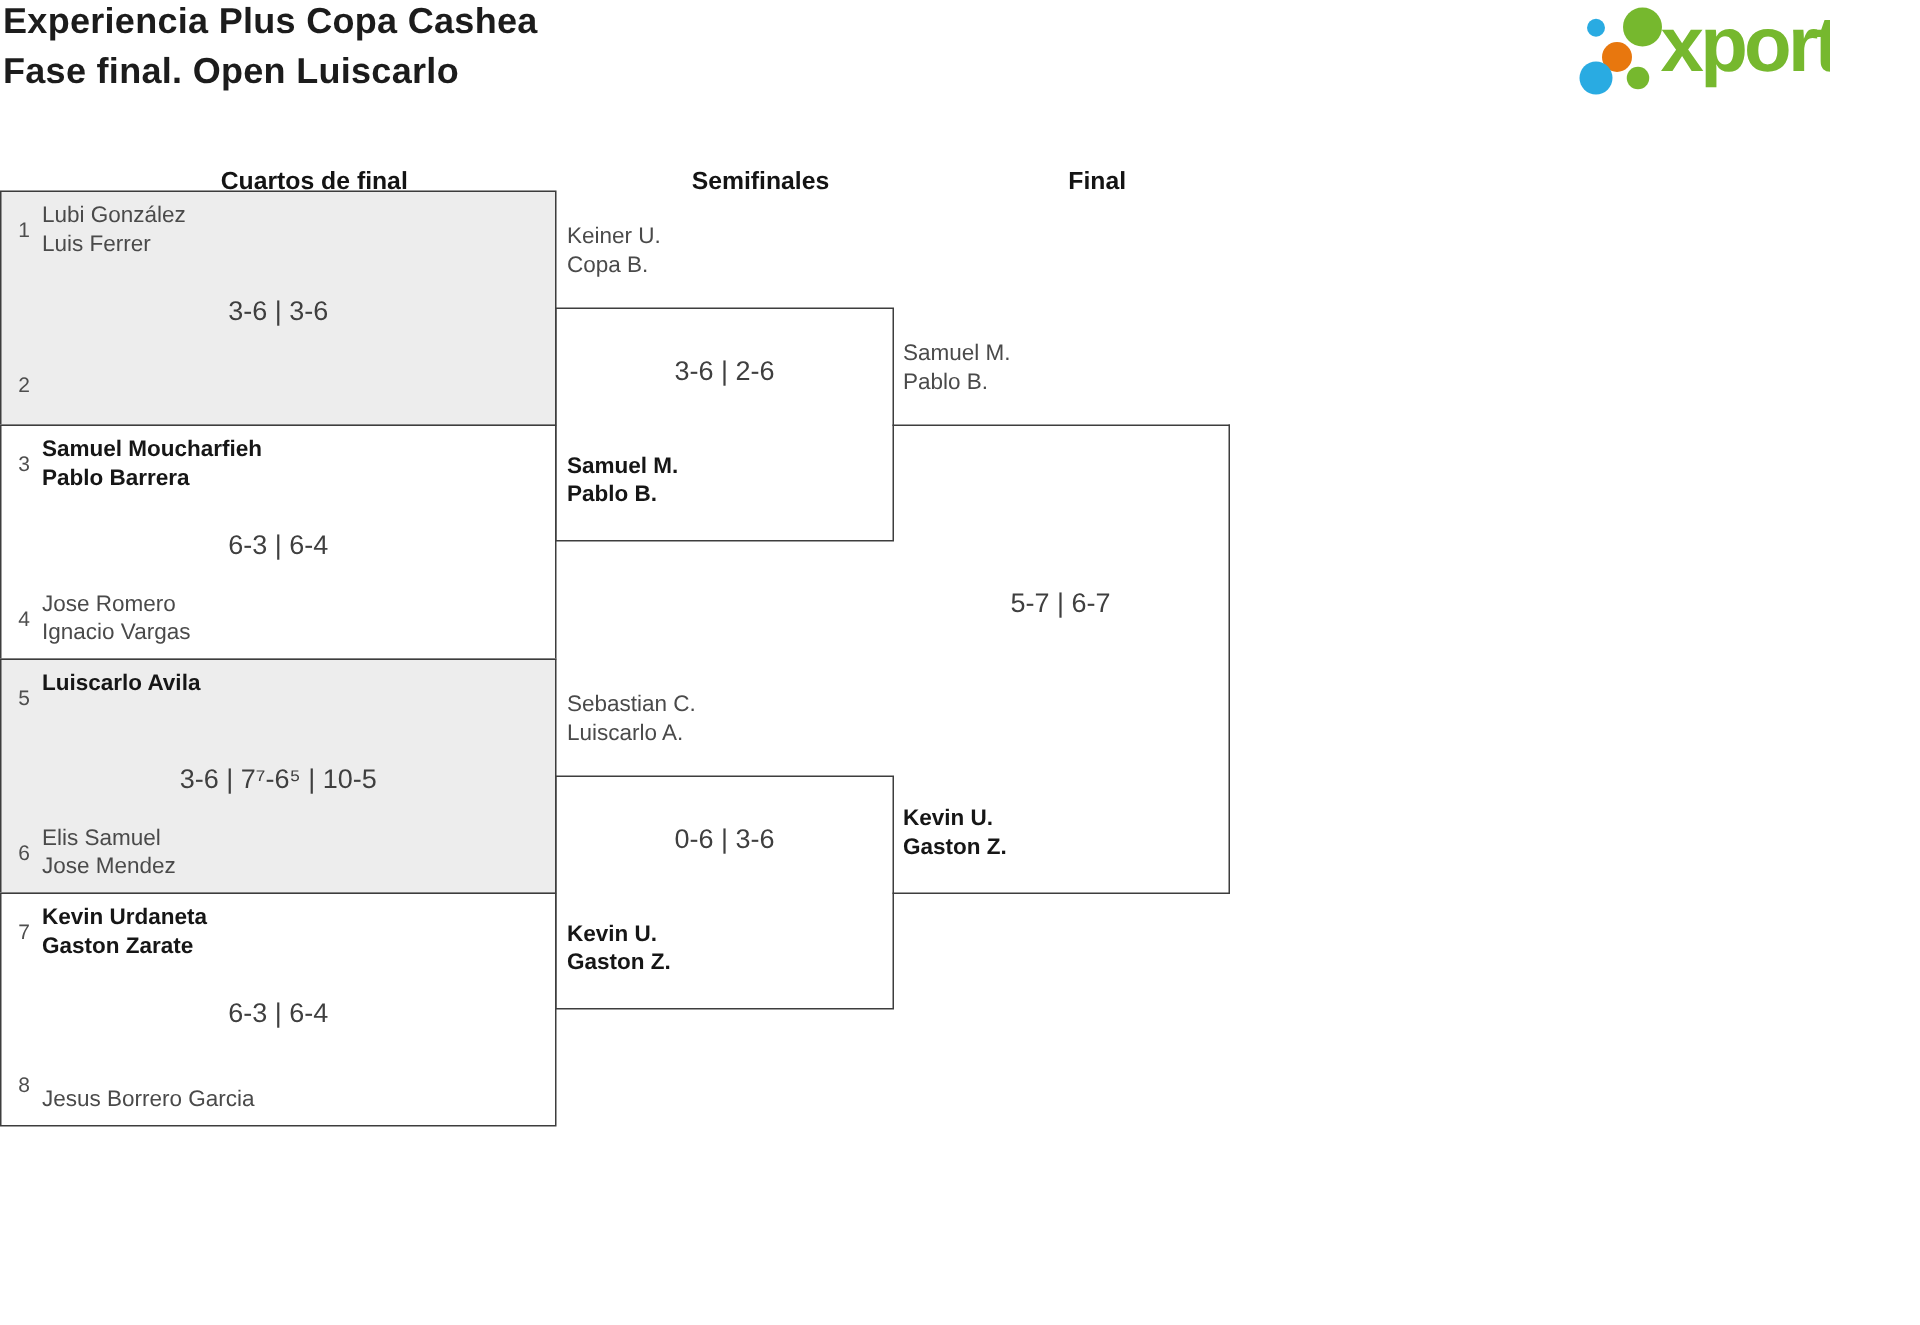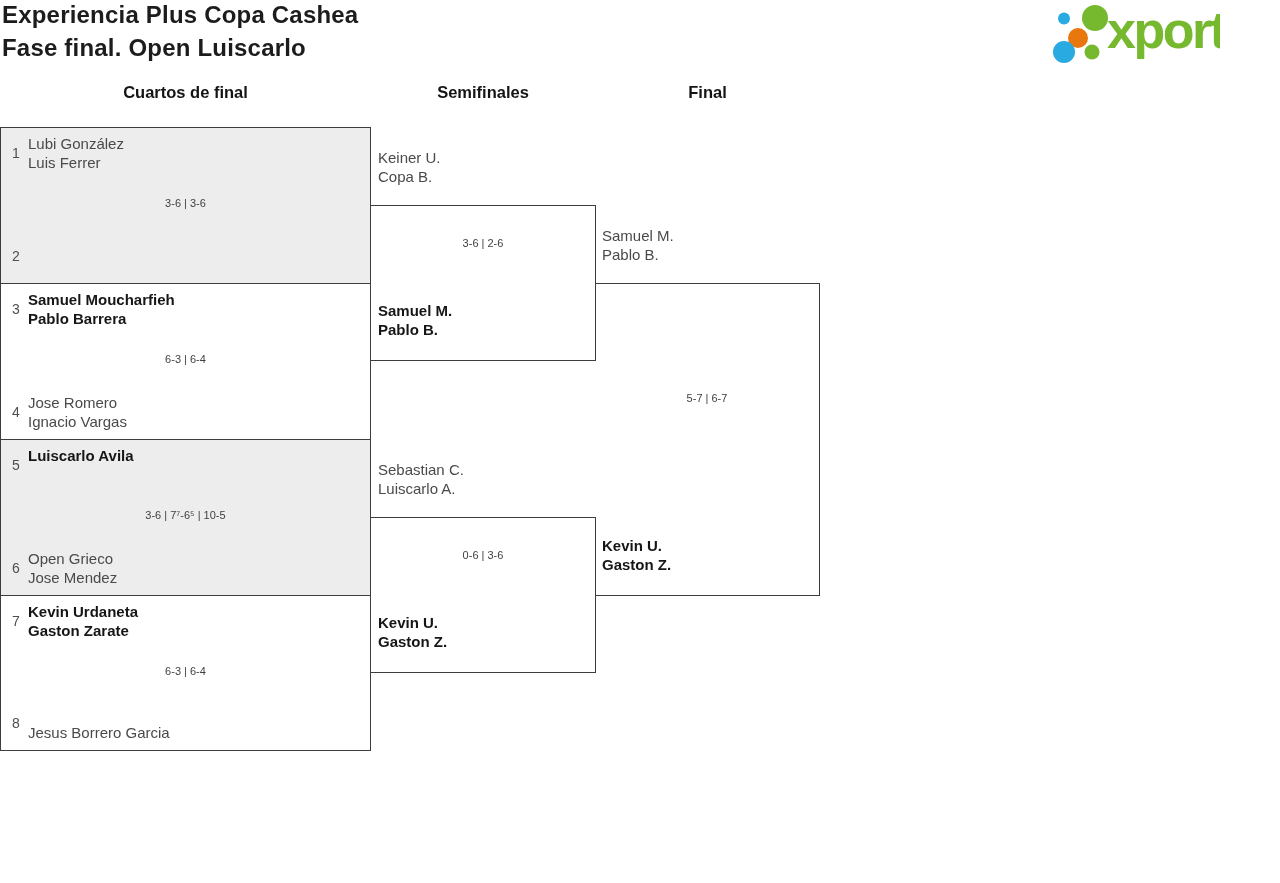--- a/index.html
+++ b/index.html
@@ -7,22 +7,22 @@
         font-family:"Liberation Sans","DejaVu Sans",sans-serif;}
 
   
   .title{position:absolute;left:2px;top:-2px;font-size:24px;font-weight:600;
          color:#1c1c1c;line-height:33px;letter-spacing:.2px;}
   .logo{position:absolute;left:1048px;top:2px;display:flex;align-items:flex-start;}
   .logo-word{font-size:52px;font-weight:700;color:#76b82e;line-height:60px;
              letter-spacing:-2.5px;margin-left:-3px;margin-top:-2px;}
 
   
-  .round-label{position:absolute;top:83px;font-size:16.5px;font-weight:600;
-               color:#141414;text-align:center;}
+  .round-label{position:absolute;top:112px;font-size:16.5px;font-weight:600;
+               color:#141414;text-align:center;margin-left:24px;}
 
   
   .match{position:absolute;box-sizing:border-box;border:1px solid #3d3d3d;background:transparent;}
   .shade{background:#ededed;}
   .qf{left:0;width:371px;height:157px;}
   #qf1{top:127px}#qf2{top:283px;background:#fff}#qf3{top:439px}#qf4{top:595px;height:156px;background:#fff}
   .sf{left:370px;width:226px;height:156px;}
   #sf1{top:205px}#sf2{top:517px}
   #final-box{left:595px;top:283px;width:225px;height:313px;border-left:none;}
 
@@ -33,21 +33,21 @@
   .team{position:absolute;left:27px;right:6px;}
   .team div{font-size:15px;line-height:18.5px;color:#4a4a4a;white-space:nowrap;}
   .team.won div{color:#161616;font-weight:700;}
   .qf .team.t1{top:7px;}
   .qf .team.t2{bottom:8px;}
 
   .adv{position:absolute;left:7px;right:auto;}
   .adv.above{top:-57px;}
   .adv.lower{bottom:21px;}
 
-  .score{position:absolute;left:0;right:0;text-align:center;font-size:11px;color:#3f3f3f;}
+  .score{position:absolute;left:0;right:0;text-align:center;font-size:18px;color:#3f3f3f;}
   .qf .score{top:69px;}
   .sf .score{top:31px;}
   #final-box .score{top:108px;}
 </style>
 </head>
 <body>
 
 <div class="page">
 
   <div class="title">
@@ -95,21 +95,21 @@
   </div>
 
   <div class="match qf shade" id="qf3">
     <div class="seed s1">5</div>
     <div class="team t1 won">
       <div>Luiscarlo Avila</div>
     </div>
     <div class="score">3-6 | 7⁷-6⁵ | 10-5</div>
     <div class="seed s2">6</div>
     <div class="team t2">
-      <div>Open Grieco</div>
+      <div>Elis Samuel</div>
       <div>Jose Mendez</div>
     </div>
   </div>
 
   <div class="match qf" id="qf4">
     <div class="seed s1">7</div>
     <div class="team t1 won">
       <div>Kevin Urdaneta</div>
       <div>Gaston Zarate</div>
     </div>

